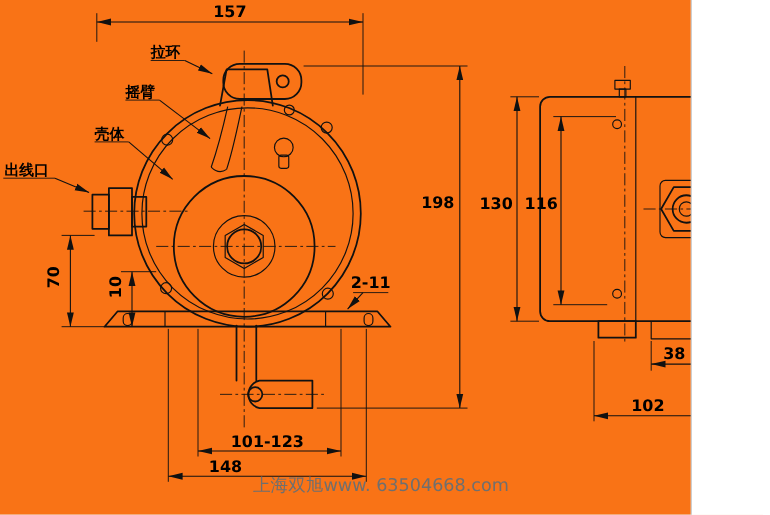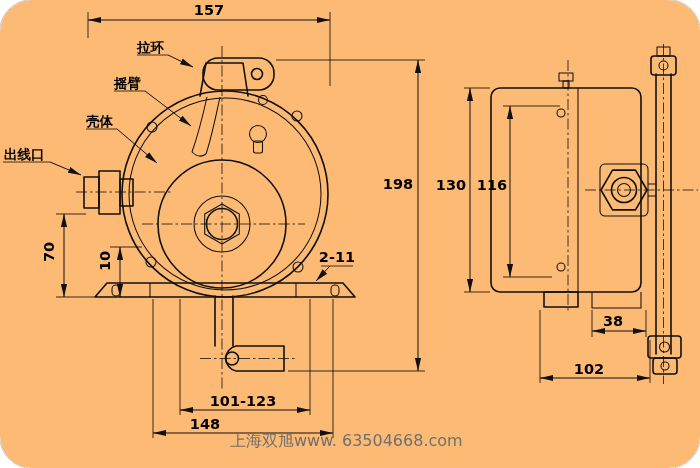--- a/index.html
+++ b/index.html
@@ -1,16 +1,16 @@
 <!DOCTYPE html>
 <html><head>
 <meta charset="utf-8">
 <style>
   html,body{margin:0;padding:0;background:#fff;}
-  .stage{position:relative;width:700px;height:468px;background:#fdba74;outline:1px solid #c9c9c9;overflow:hidden;font-family:"DejaVu Sans",sans-serif;border-radius:32px;}
+  .stage{position:relative;width:628px;height:468px;background:#f97316;outline:1px solid #c9c9c9;overflow:hidden;font-family:"DejaVu Sans",sans-serif;}
   svg{display:block;}
   .bold{stroke:#111;stroke-width:1.6;fill:none;stroke-linejoin:round;stroke-linecap:round;}
   .med{stroke:#111;stroke-width:1.05;fill:none;stroke-linejoin:round;}
   .thin{stroke:#111;stroke-width:.8;fill:none;}
   .dim{stroke:#111;stroke-width:1;fill:none;}
   .ext{stroke:#111;stroke-width:.85;fill:none;}
   .cl{stroke:#111;stroke-width:.8;fill:none;stroke-dasharray:11 3 2.5 3;}
   text.dimtxt{font-family:"DejaVu Sans",sans-serif;font-size:14.5px;font-weight:bold;fill:#000;}
   text.lbl{font-family:"DejaVu Sans",sans-serif;font-size:13.5px;font-weight:bold;fill:#000;}
   text.wm{font-family:"DejaVu Sans",sans-serif;font-size:16px;fill:#6f6f6f;}

